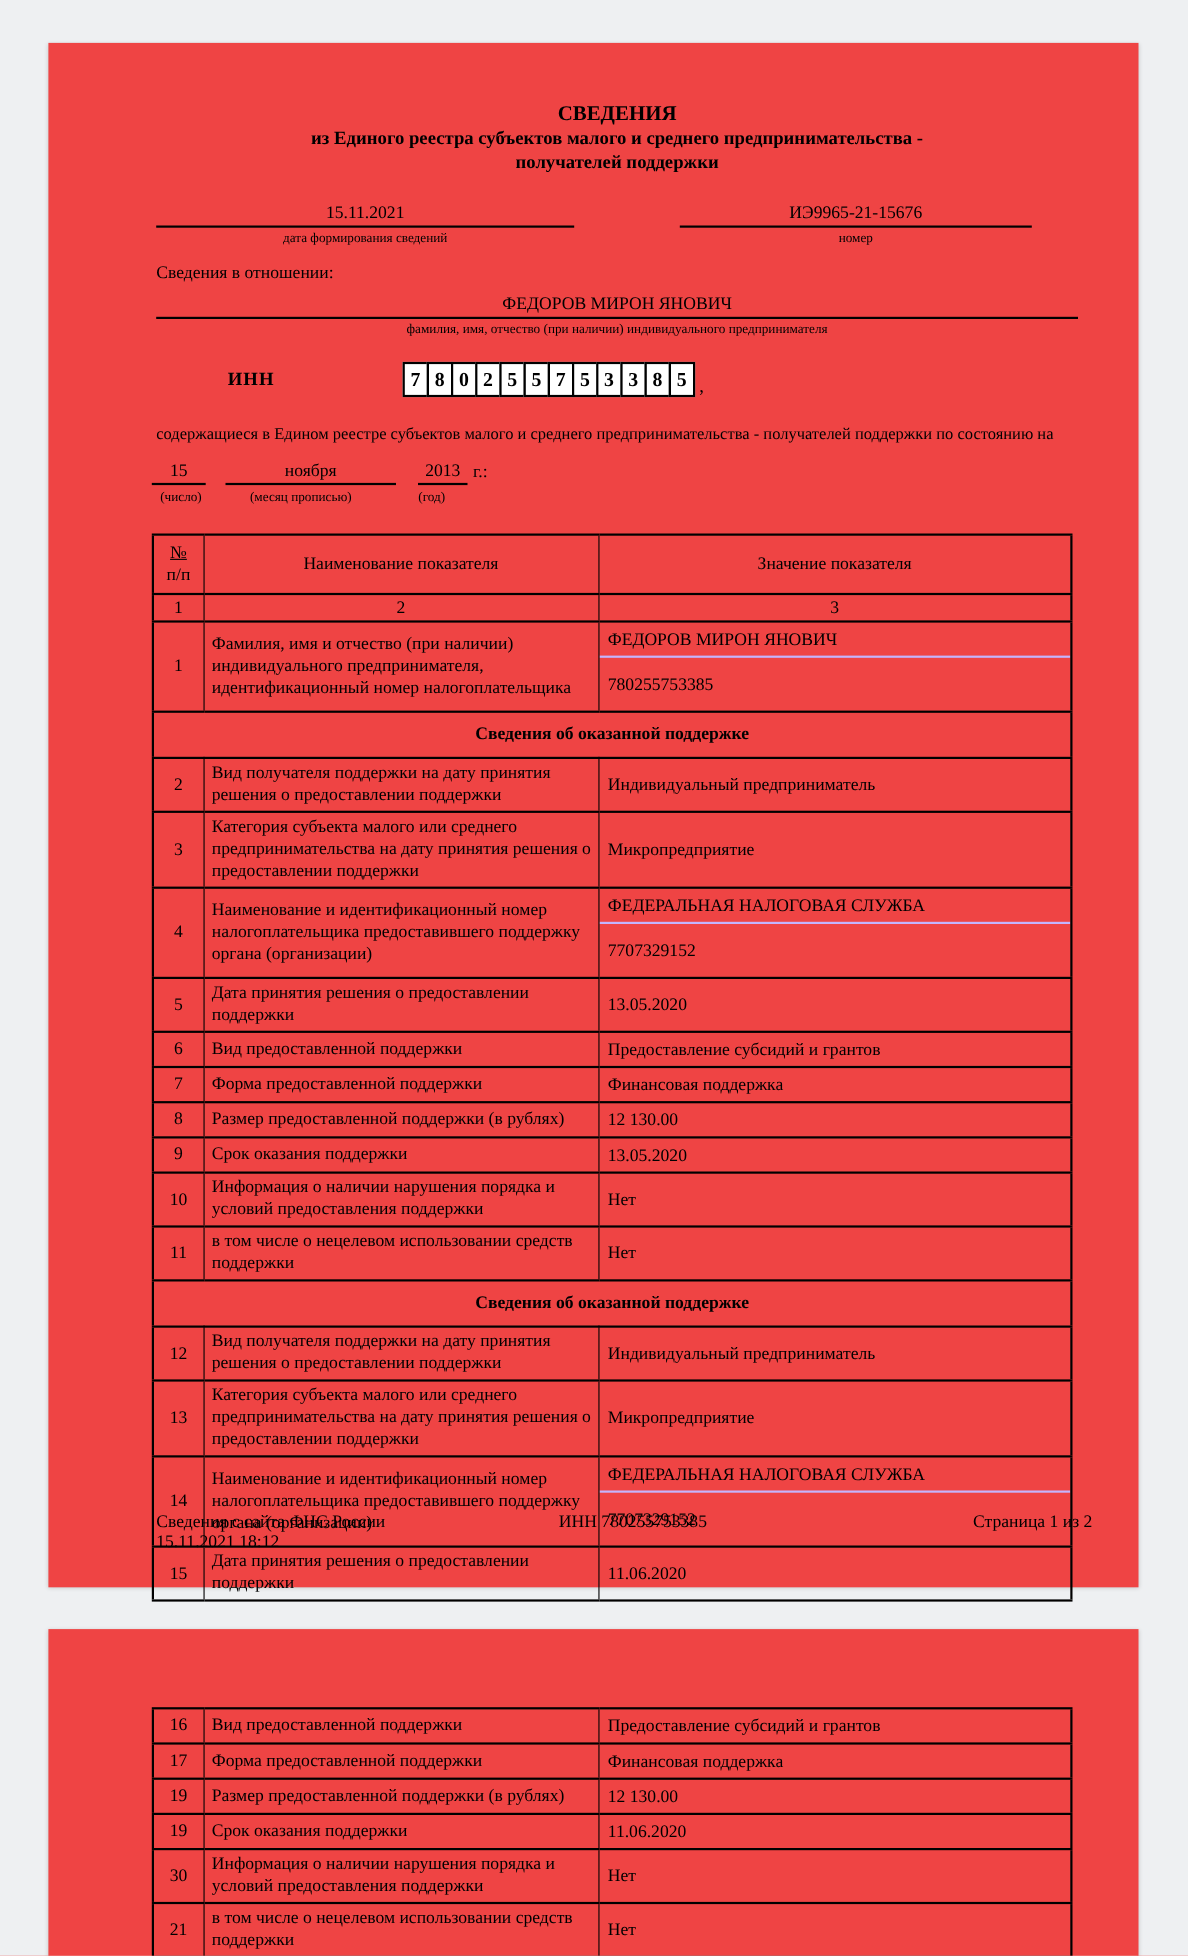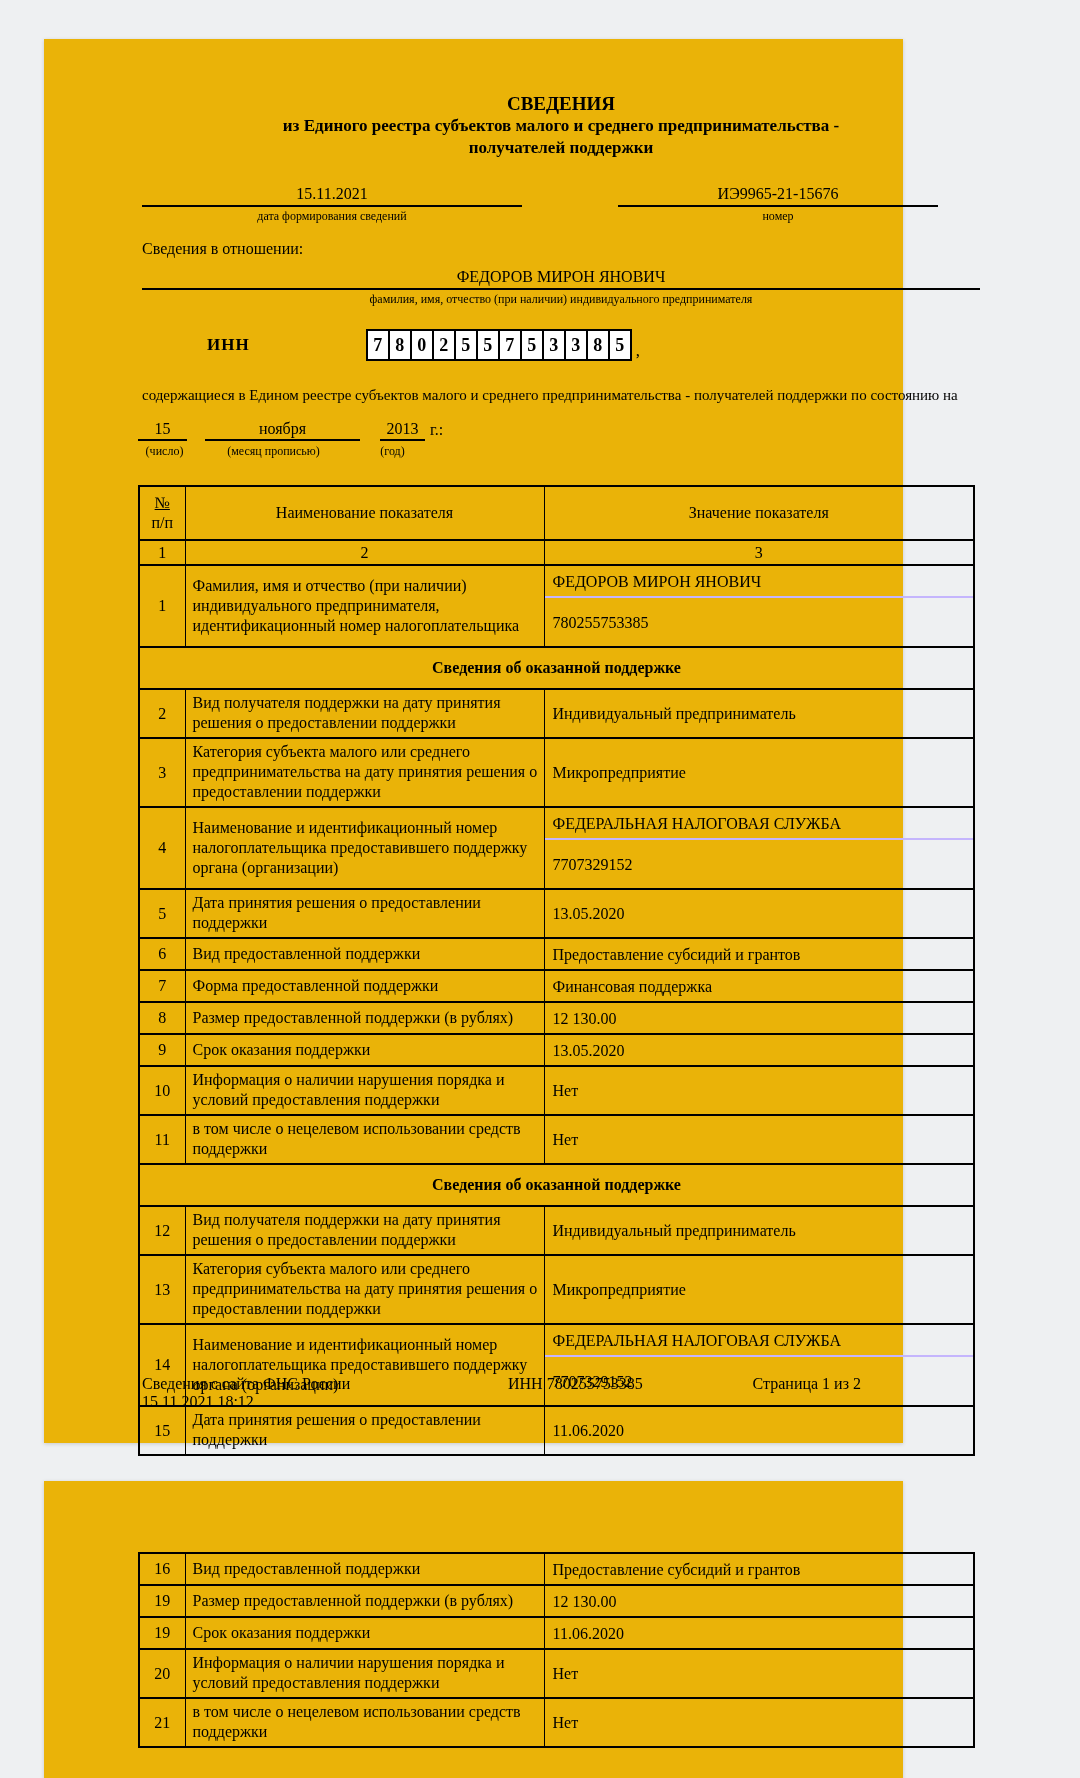--- a/index.html
+++ b/index.html
@@ -3,21 +3,21 @@
 <meta charset="utf-8">
 <style>
   html,body{margin:0;padding:0;}
   body{
     width:1080px;height:1778px;overflow:hidden;
     background:#eef0f2;
     font-family:"Liberation Serif","DejaVu Serif",serif;
     color:#000;
   }
   .page{
-    width:859px;margin-left:44px;background:#eab308;
+    width:991px;margin-left:44px;background:#ef4444;
     box-shadow:0 1px 4px rgba(0,0,0,.16);
     box-sizing:border-box;position:relative;
   }
   .page1{margin-top:39px;height:1404px;padding-top:54px;}
   .page2{margin-top:38px;height:340px;padding-top:71px;}
   .content{margin-left:98px;width:838px;}
   .title{ text-align:center;font-weight:bold;line-height:22px;}
   .title .t1{font-size:19px;}
   .title .t2,.title .t3{font-size:17px;}
   .fill-row{display:flex;margin-top:26px;}
@@ -289,35 +289,42 @@
       </colgroup>
     <tbody id="tbody-p2">
         <tr>
           <td class="cnum">16</td>
           <td class="cname">Вид предоставленной поддержки</td>
           <td class="cval">
             <div class="vpart">Предоставление субсидий и грантов</div>
           </td>
         </tr>
         <tr>
+          <td class="cnum">17</td>
+          <td class="cname">Форма предоставленной поддержки</td>
+          <td class="cval">
+            <div class="vpart">Финансовая поддержка</div>
+          </td>
+        </tr>
+        <tr>
           <td class="cnum">19</td>
           <td class="cname">Размер предоставленной поддержки (в рублях)</td>
           <td class="cval">
             <div class="vpart">12 130.00</div>
           </td>
         </tr>
         <tr>
           <td class="cnum">19</td>
           <td class="cname">Срок оказания поддержки</td>
           <td class="cval">
             <div class="vpart">11.06.2020</div>
           </td>
         </tr>
         <tr>
-          <td class="cnum">20</td>
+          <td class="cnum">30</td>
           <td class="cname">Информация о наличии нарушения порядка и условий предоставления поддержки</td>
           <td class="cval">
             <div class="vpart">Нет</div>
           </td>
         </tr>
         <tr>
           <td class="cnum">21</td>
           <td class="cname">в том числе о нецелевом использовании средств поддержки</td>
           <td class="cval">
             <div class="vpart">Нет</div>

